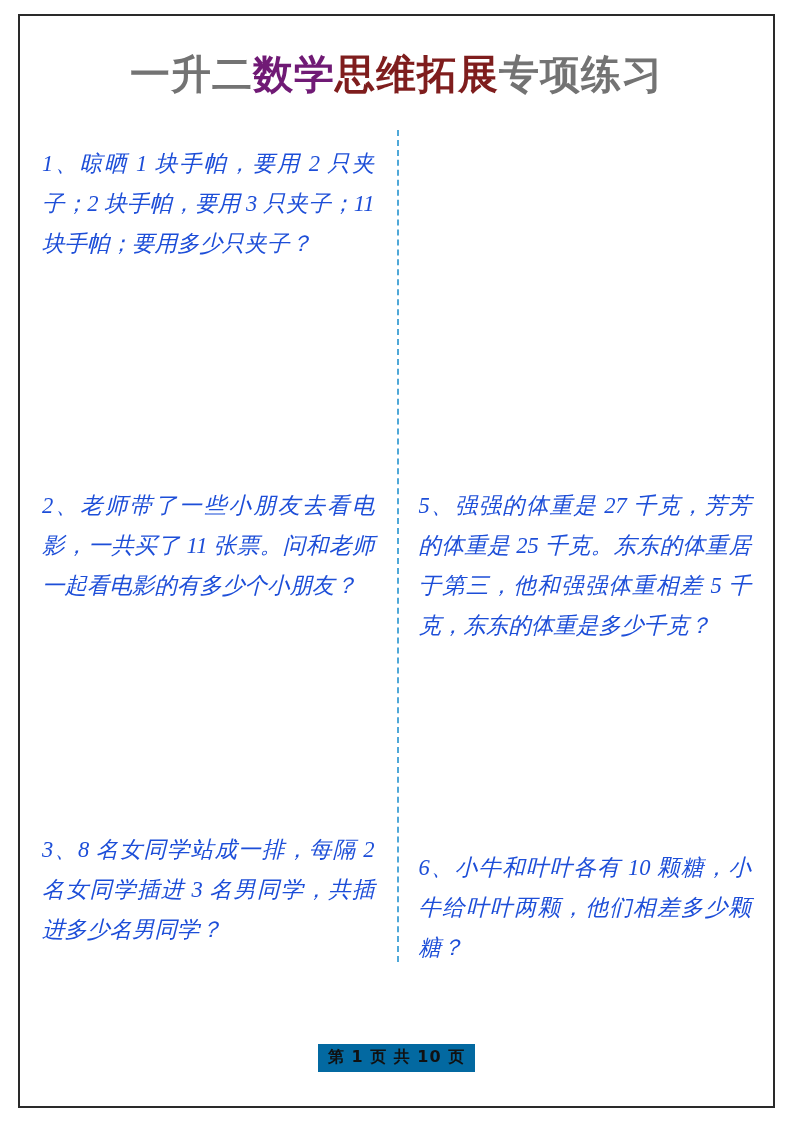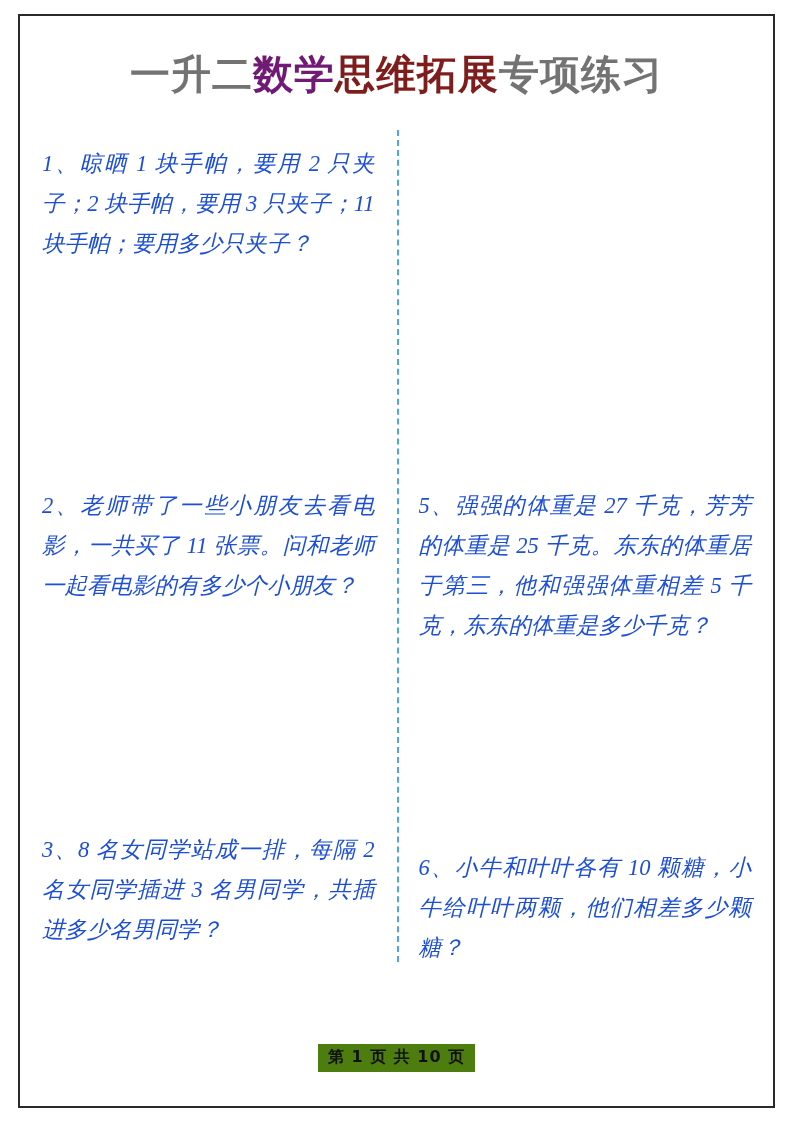--- a/index.html
+++ b/index.html
@@ -95,21 +95,21 @@
   
   .footer {
     position: absolute;
     bottom: 16px;
     left: 0;
     right: 0;
     text-align: center;
   }
   .footer-badge {
     display: inline-block;
-    background: #4d7c0f;
+    background: #0369a1;
     color: #111;
     font-family: "DejaVu Sans", "Liberation Sans", sans-serif;
     font-weight: bold;
     font-size: 16px;
     padding: 3px 10px 4px 10px;
     letter-spacing: 1px;
   }
 </style>
 </head>
 <body>

